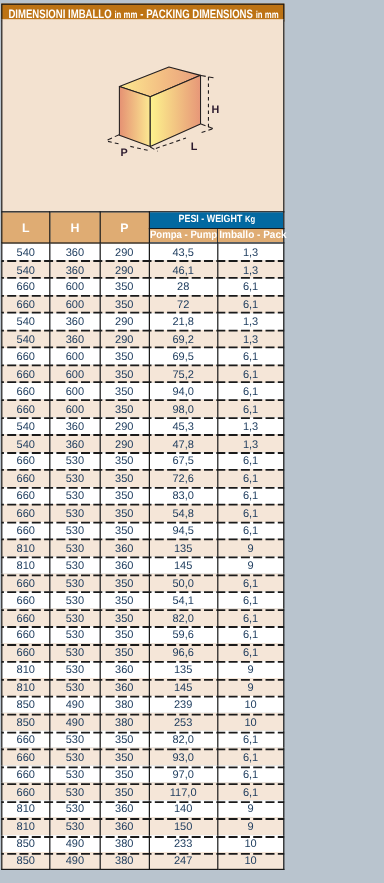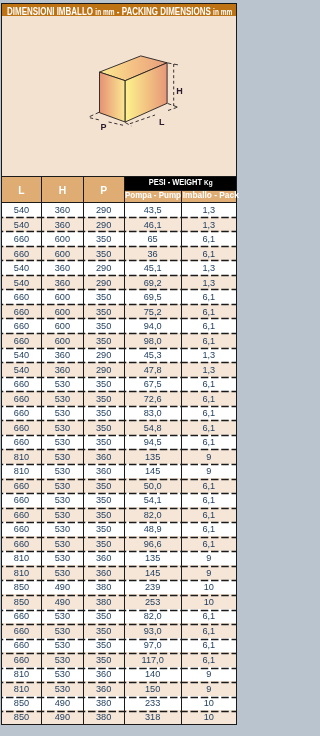--- a/index.html
+++ b/index.html
@@ -37,21 +37,21 @@
   
   table{
     position:absolute;left:0.7px;top:176px;width:236.3px;
     border-collapse:collapse;table-layout:fixed;
   }
   td,th{padding:0;margin:0;}
   
   th{background:#dfac73;color:#ffffff;font-weight:bold;text-align:center;
      border:1px solid #1a1a1a;box-sizing:border-box;}
   th.dim{font-size:10.3px;height:26px;vertical-align:middle;line-height:1;padding-top:3px;}
-  th.grp{height:13.5px;background:#000000;position:relative;}
+  th.grp{height:13.5px;background:#0369a1;position:relative;}
   th.sub{height:12.5px;position:relative;}
   th.grp .inner{position:absolute;left:0;right:0;top:1.2px;
                 font-size:8.8px;line-height:9px;white-space:nowrap;
                 transform:scaleX(0.845);}
   th.sub .inner{position:absolute;left:-1px;right:-1px;top:0.9px;
                 font-size:8.9px;line-height:9px;white-space:nowrap;}
   th.sub.pump .inner{transform:scaleX(0.90);margin-left:-1.5px;}
   th.sub.pack .inner{transform:scaleX(0.94);}
   th .kg{font-size:7.6px;}
   tbody td{
@@ -155,35 +155,35 @@
           <td>540</td>
           <td>360</td>
           <td>290</td>
           <td>46,1</td>
           <td>1,3</td>
         </tr>
         <tr>
           <td>660</td>
           <td>600</td>
           <td>350</td>
-          <td>65</td>
-          <td>6,1</td>
-        </tr>
-        <tr>
-          <td>660</td>
-          <td>600</td>
-          <td>350</td>
-          <td>36</td>
-          <td>6,1</td>
-        </tr>
-        <tr>
-          <td>540</td>
-          <td>360</td>
-          <td>290</td>
-          <td>45,1</td>
+          <td>28</td>
+          <td>6,1</td>
+        </tr>
+        <tr>
+          <td>660</td>
+          <td>600</td>
+          <td>350</td>
+          <td>72</td>
+          <td>6,1</td>
+        </tr>
+        <tr>
+          <td>540</td>
+          <td>360</td>
+          <td>290</td>
+          <td>21,8</td>
           <td>1,3</td>
         </tr>
         <tr>
           <td>540</td>
           <td>360</td>
           <td>290</td>
           <td>69,2</td>
           <td>1,3</td>
         </tr>
         <tr>
@@ -295,21 +295,21 @@
           <td>660</td>
           <td>530</td>
           <td>350</td>
           <td>82,0</td>
           <td>6,1</td>
         </tr>
         <tr>
           <td>660</td>
           <td>530</td>
           <td>350</td>
-          <td>48,9</td>
+          <td>59,6</td>
           <td>6,1</td>
         </tr>
         <tr>
           <td>660</td>
           <td>530</td>
           <td>350</td>
           <td>96,6</td>
           <td>6,1</td>
         </tr>
         <tr>
@@ -386,21 +386,21 @@
           <td>850</td>
           <td>490</td>
           <td>380</td>
           <td>233</td>
           <td>10</td>
         </tr>
         <tr>
           <td>850</td>
           <td>490</td>
           <td>380</td>
-          <td>318</td>
+          <td>247</td>
           <td>10</td>
         </tr>
       </tbody>
   </table>
   <svg class="hlines" width="236" height="524">
     <g id="hlinesG" stroke="#1a1a1a" stroke-width="1.5" stroke-dasharray="7.5 2.75" stroke-dashoffset="-5">
         <line x1="0" x2="236" y1="14.5" y2="14.5"></line>
         <line x1="0" x2="236" y1="28.5" y2="28.5"></line>
         <line x1="0" x2="236" y1="43.5" y2="43.5"></line>
         <line x1="0" x2="236" y1="57.5" y2="57.5"></line>

